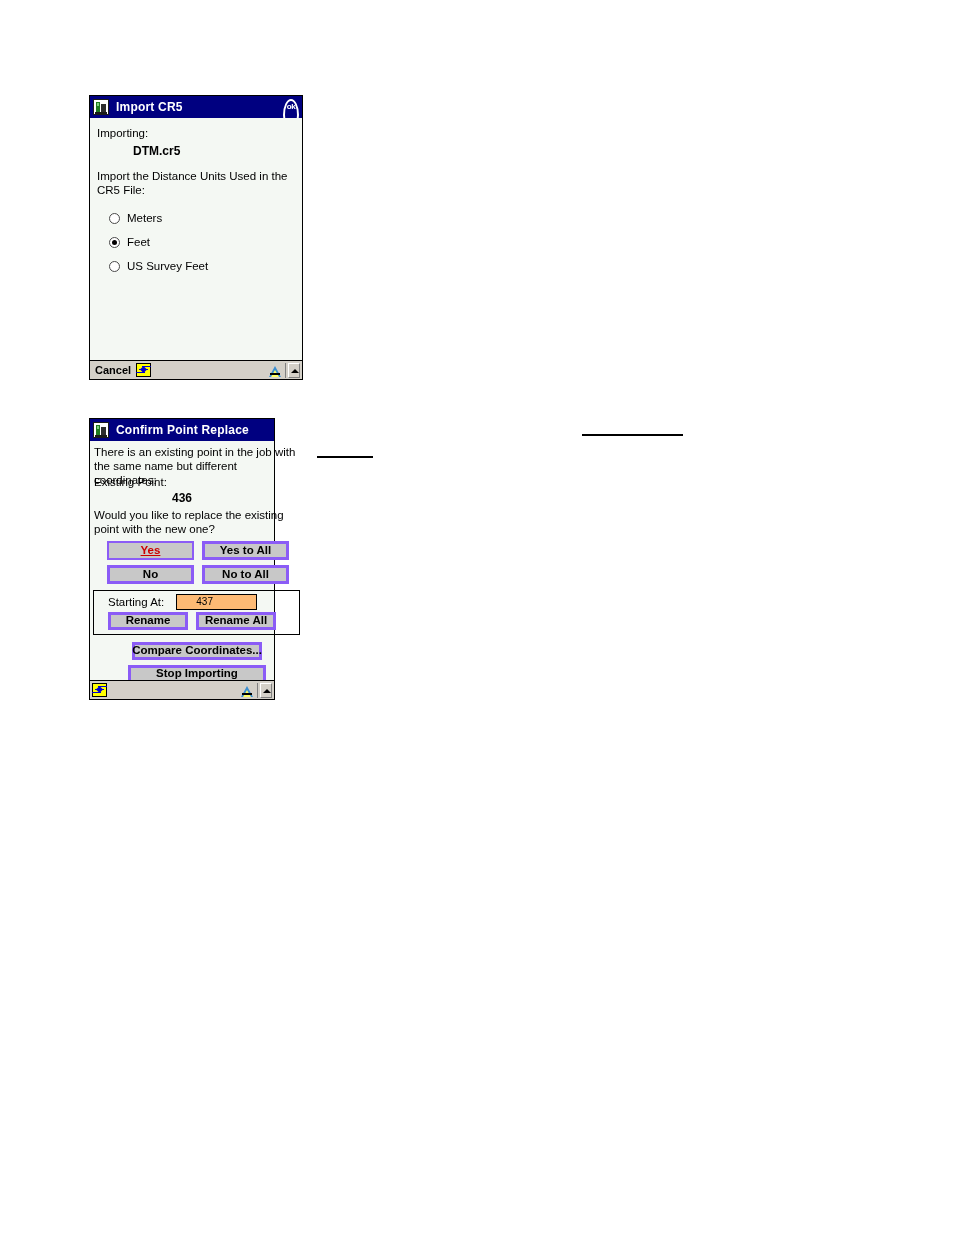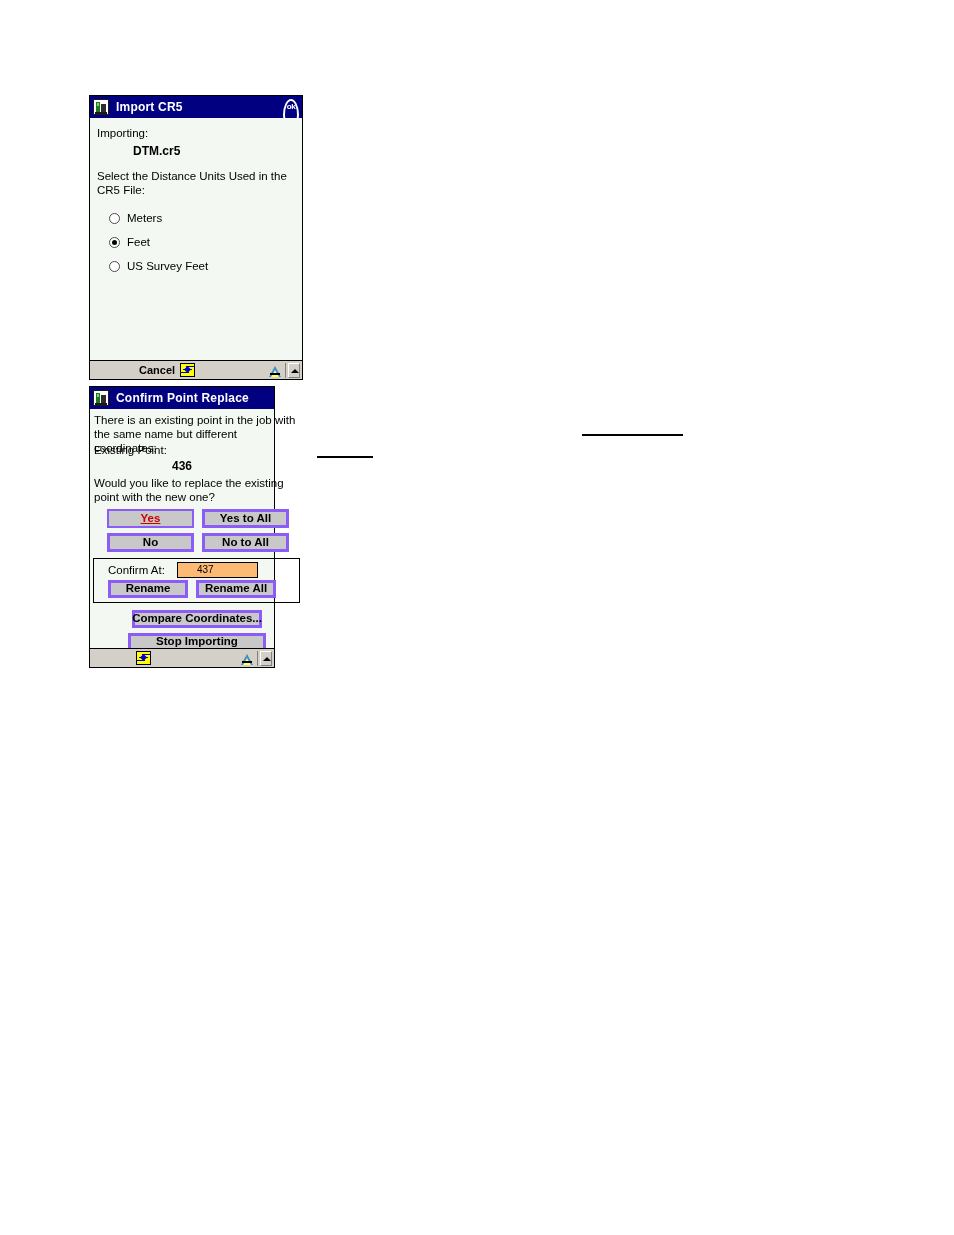--- a/index.html
+++ b/index.html
@@ -92,21 +92,20 @@
     border-top: 1px solid #000000;
     display: flex;
     align-items: center;
     box-sizing: border-box;
     padding: 0 2px;
   }
   .status-left {
     display: flex;
     align-items: center;
     gap: 5px;
-    margin-left: 44px;
   }
   .cancel-label {
     font-size: 11px;
     font-weight: bold;
     color: #000000;
     margin-left: 3px;
   }
   .yellow-icon {
     width: 15px;
     height: 14px;
@@ -400,21 +399,21 @@
     <span class="ppc-title-text">Import CR5</span>
     <span class="ok-btn">ok</span>
   </div>
 
   <div class="ppc-body" style="height:261px; position:relative;">
 
     <div class="txt lbl-importing">Importing:</div>
 
     <div class="txt file-name">DTM.cr5</div>
 
-    <div class="txt prompt">Select the Distance Units Used in the CR5 File:</div>
+    <div class="txt prompt">Import the Distance Units Used in the CR5 File:</div>
 
     <div class="radio-group">
       <div class="radio-row">
         <span class="radio"></span>
         <span class="radio-label">Meters</span>
       </div>
       <div class="radio-row">
         <span class="radio checked"></span>
         <span class="radio-label">Feet</span>
       </div>
@@ -435,21 +434,21 @@
         <span class="tri"></span>
           <span class="tri2"></span>
           <span class="bar"></span>
       </span>
       <span class="sip-divider"></span>
       <span class="sip-arrow"></span>
     </div>
   </div>
 </div>
 
-<div class="ppc-dialog" id="dlg-confirm" style="left:89px; top:386px; width:186px; height:282px;">
+<div class="ppc-dialog" id="dlg-confirm" style="left:89px; top:418px; width:186px; height:282px;">
 
   <div class="ppc-titlebar">
     <span class="app-icon">
       <i class="g1"></i>
         <i class="g2"></i>
         <i class="g3"></i>
         <i class="g4"></i>
     </span>
     <span class="ppc-title-text">Confirm Point Replace</span>
   </div>
@@ -478,21 +477,21 @@
           <span>No</span>
         </button>
         <button class="btn">
           <span>No to All</span>
         </button>
       </div>
     </div>
 
     <div class="group-rename">
       <div class="grp-row1">
-        <span class="grp-label">Confirm At:</span>
+        <span class="grp-label">Starting At:</span>
         <span class="txtbox">437</span>
       </div>
       <div class="grp-row2">
         <button class="btn">
           <span>Rename</span>
         </button>
         <button class="btn">
           <span>Rename All</span>
         </button>
       </div>

